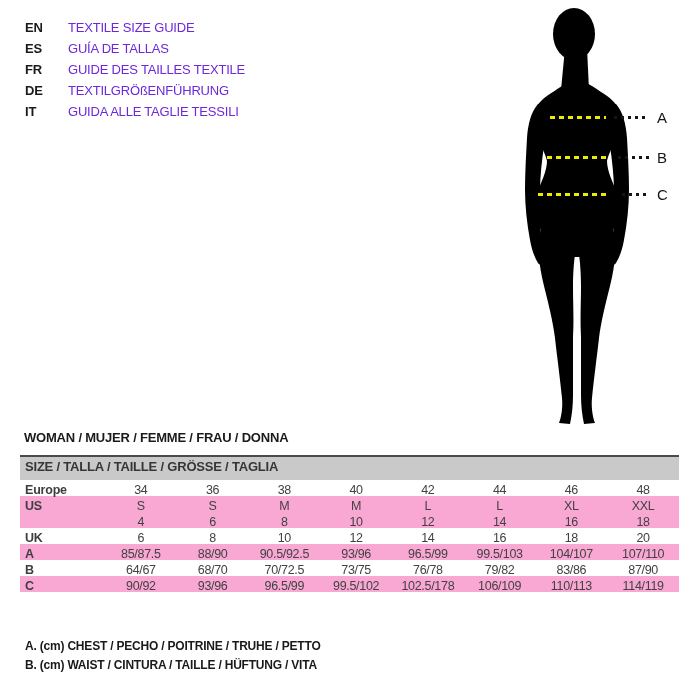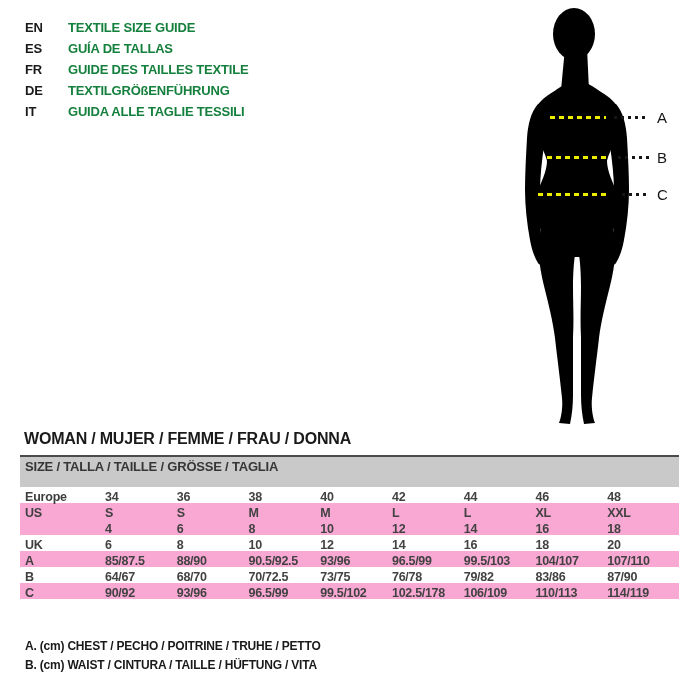--- a/index.html
+++ b/index.html
@@ -4,45 +4,45 @@
 <style>
   html,body{margin:0;padding:0;background:#ffffff;}
   .page{
     position:relative;width:700px;height:700px;background:#ffffff;overflow:hidden;
     font-family:"Liberation Sans", sans-serif;
   }
   
   .lang-block{position:absolute;left:25px;top:17px;}
   .lang-row{display:flex;height:21px;line-height:21px;}
   .lang-code{width:43px;font-size:13px;font-weight:700;color:#1a1a1a;letter-spacing:-0.2px;}
-  .lang-text{font-size:13px;font-weight:700;color:#15803d;letter-spacing:-0.2px;white-space:nowrap;}
+  .lang-text{font-size:13px;font-weight:400;color:#6d28d9;letter-spacing:-0.2px;white-space:nowrap;}
 
   
   .figure{position:absolute;left:502px;top:8px;width:150px;height:420px;}
   .figure svg{display:block;width:150px;height:420px;}
 
   
   .dash-yellow{position:absolute;height:3px;background:repeating-linear-gradient(90deg,#ecec00 0 5px,transparent 5px 9px);}
   .dash-black{position:absolute;height:3px;background:repeating-linear-gradient(90deg,#161616 0 3px,transparent 3px 7px);}
   .marker-label{position:absolute;font-size:15px;font-weight:500;color:#161616;line-height:15px;}
 
   
-  .section-title{position:absolute;left:24px;top:430px;font-size:16px;font-weight:700;color:#1a1a1a;letter-spacing:-0.2px;white-space:nowrap;}
+  .section-title{position:absolute;left:24px;top:430px;font-size:13px;font-weight:700;color:#1a1a1a;letter-spacing:-0.2px;white-space:nowrap;}
 
   
   .size-table{position:absolute;left:20px;top:455px;width:659px;}
   .thead{
-    box-sizing:border-box;height:32px;background:#c9c9c9;border-top:2px solid #4a4a4a;
+    box-sizing:border-box;height:25px;background:#c9c9c9;border-top:2px solid #4a4a4a;
     font-size:13px;font-weight:700;color:#363636;line-height:20px;padding-left:5px;
     letter-spacing:-0.2px;white-space:nowrap;
   }
   .trow{display:grid;grid-template-columns:85px repeat(8,1fr);height:16px;line-height:20px;}
   .trow.shaded{background:#f9a8d4;}
   .row-label{font-size:12.5px;font-weight:700;color:#3e3e3e;padding-left:5px;letter-spacing:-0.2px;}
-  .cell{font-size:12.5px;font-weight:700;color:#424242;text-align:left;letter-spacing:-0.3px;white-space:nowrap;}
+  .cell{font-size:12.5px;font-weight:400;color:#424242;text-align:center;letter-spacing:-0.3px;white-space:nowrap;}
 
   
   .legend{position:absolute;left:25px;top:637px;}
   .legend-line{font-size:12px;font-weight:700;color:#1a1a1a;height:19px;line-height:19px;letter-spacing:-0.2px;white-space:nowrap;}
 </style>
 </head>
 <body>
 
 <div class="page">
 

